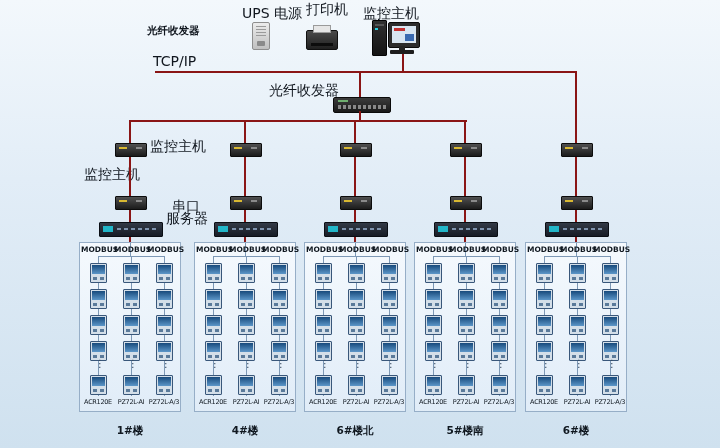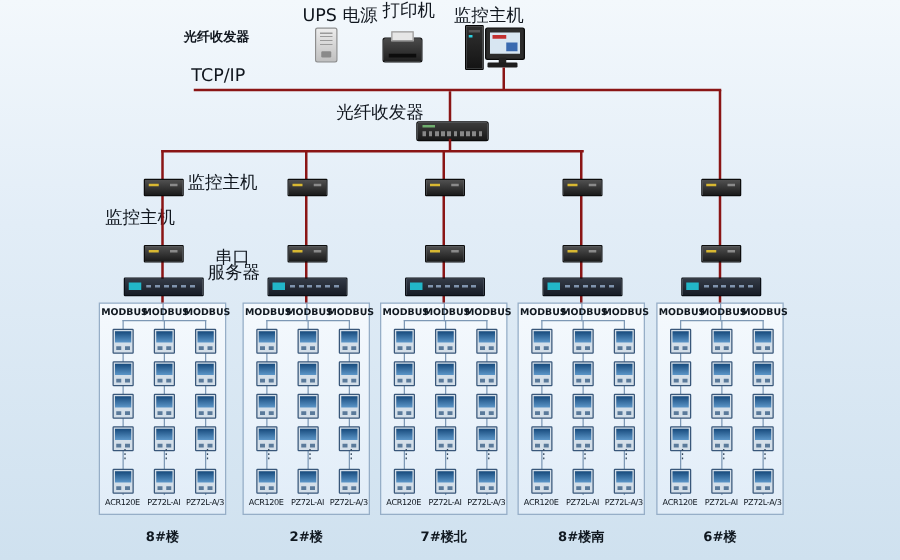--- a/index.html
+++ b/index.html
@@ -124,21 +124,21 @@
         <div class="vline blue" style="left: 84px; top: 13px; width: 1px; height: 140px;"></div>
         <div class="blabel" style="left: 67px; top: 2px; width: 34px;">MODBUS</div>
         <div class="meter" style="left: 76px; top: 20px;"></div>
         <div class="meter" style="left: 76px; top: 46px;"></div>
         <div class="meter" style="left: 76px; top: 72px;"></div>
         <div class="meter" style="left: 76px; top: 98px;"></div>
         <div class="meter" style="left: 76px; top: 132px;"></div>
         <div class="dots" style="left: 81px; top: 114px;">⋮</div>
         <div class="mlabel" style="left: 67px; top: 155px; width: 34px;">PZ72L-A/3</div>
       </div>
-      <div class="blabel building" style="left: 95px; top: 424px; width: 70px;">8#楼</div>
+      <div class="blabel building" style="left: 95px; top: 424px; width: 70px;">1#楼</div>
       <div class="vline red" style="left: 244px; top: 120px; width: 2px; height: 24px;"></div>
       <div class="vline red" style="left: 244px; top: 154px; width: 2px; height: 43px;"></div>
       <div class="vline red" style="left: 244px; top: 207px; width: 2px; height: 16px;"></div>
       <div class="vline red" style="left: 244px; top: 234px; width: 2px; height: 9px;"></div>
       <div class="tx" style="left: 230px; top: 143px;"></div>
       <div class="tx" style="left: 230px; top: 196px;"></div>
       <div class="server" style="left: 214px; top: 222px;"></div>
       <div class="gbox" style="left: 194px; top: 242px;">
         <div class="vline blue" style="left: 50px; top: 0px; width: 1px; height: 14px;"></div>
         <div class="hline blue" style="left: 18px; top: 13px; width: 67px; height: 1px;"></div>
@@ -163,21 +163,21 @@
         <div class="vline blue" style="left: 84px; top: 13px; width: 1px; height: 140px;"></div>
         <div class="blabel" style="left: 67px; top: 2px; width: 34px;">MODBUS</div>
         <div class="meter" style="left: 76px; top: 20px;"></div>
         <div class="meter" style="left: 76px; top: 46px;"></div>
         <div class="meter" style="left: 76px; top: 72px;"></div>
         <div class="meter" style="left: 76px; top: 98px;"></div>
         <div class="meter" style="left: 76px; top: 132px;"></div>
         <div class="dots" style="left: 81px; top: 114px;">⋮</div>
         <div class="mlabel" style="left: 67px; top: 155px; width: 34px;">PZ72L-A/3</div>
       </div>
-      <div class="blabel building" style="left: 210px; top: 424px; width: 70px;">2#楼</div>
+      <div class="blabel building" style="left: 210px; top: 424px; width: 70px;">4#楼</div>
       <div class="vline red" style="left: 354px; top: 120px; width: 2px; height: 24px;"></div>
       <div class="vline red" style="left: 354px; top: 154px; width: 2px; height: 43px;"></div>
       <div class="vline red" style="left: 354px; top: 207px; width: 2px; height: 16px;"></div>
       <div class="vline red" style="left: 354px; top: 234px; width: 2px; height: 9px;"></div>
       <div class="tx" style="left: 340px; top: 143px;"></div>
       <div class="tx" style="left: 340px; top: 196px;"></div>
       <div class="server" style="left: 324px; top: 222px;"></div>
       <div class="gbox" style="left: 304px; top: 242px;">
         <div class="vline blue" style="left: 50px; top: 0px; width: 1px; height: 14px;"></div>
         <div class="hline blue" style="left: 18px; top: 13px; width: 67px; height: 1px;"></div>
@@ -202,21 +202,21 @@
         <div class="vline blue" style="left: 84px; top: 13px; width: 1px; height: 140px;"></div>
         <div class="blabel" style="left: 67px; top: 2px; width: 34px;">MODBUS</div>
         <div class="meter" style="left: 76px; top: 20px;"></div>
         <div class="meter" style="left: 76px; top: 46px;"></div>
         <div class="meter" style="left: 76px; top: 72px;"></div>
         <div class="meter" style="left: 76px; top: 98px;"></div>
         <div class="meter" style="left: 76px; top: 132px;"></div>
         <div class="dots" style="left: 81px; top: 114px;">⋮</div>
         <div class="mlabel" style="left: 67px; top: 155px; width: 34px;">PZ72L-A/3</div>
       </div>
-      <div class="blabel building" style="left: 320px; top: 424px; width: 70px;">7#楼北</div>
+      <div class="blabel building" style="left: 320px; top: 424px; width: 70px;">6#楼北</div>
       <div class="vline red" style="left: 464px; top: 120px; width: 2px; height: 24px;"></div>
       <div class="vline red" style="left: 464px; top: 154px; width: 2px; height: 43px;"></div>
       <div class="vline red" style="left: 464px; top: 207px; width: 2px; height: 16px;"></div>
       <div class="vline red" style="left: 464px; top: 234px; width: 2px; height: 9px;"></div>
       <div class="tx" style="left: 450px; top: 143px;"></div>
       <div class="tx" style="left: 450px; top: 196px;"></div>
       <div class="server" style="left: 434px; top: 222px;"></div>
       <div class="gbox" style="left: 414px; top: 242px;">
         <div class="vline blue" style="left: 50px; top: 0px; width: 1px; height: 14px;"></div>
         <div class="hline blue" style="left: 18px; top: 13px; width: 67px; height: 1px;"></div>
@@ -241,21 +241,21 @@
         <div class="vline blue" style="left: 84px; top: 13px; width: 1px; height: 140px;"></div>
         <div class="blabel" style="left: 67px; top: 2px; width: 34px;">MODBUS</div>
         <div class="meter" style="left: 76px; top: 20px;"></div>
         <div class="meter" style="left: 76px; top: 46px;"></div>
         <div class="meter" style="left: 76px; top: 72px;"></div>
         <div class="meter" style="left: 76px; top: 98px;"></div>
         <div class="meter" style="left: 76px; top: 132px;"></div>
         <div class="dots" style="left: 81px; top: 114px;">⋮</div>
         <div class="mlabel" style="left: 67px; top: 155px; width: 34px;">PZ72L-A/3</div>
       </div>
-      <div class="blabel building" style="left: 430px; top: 424px; width: 70px;">8#楼南</div>
+      <div class="blabel building" style="left: 430px; top: 424px; width: 70px;">5#楼南</div>
       <div class="vline red" style="left: 575px; top: 72px; width: 2px; height: 72px;"></div>
       <div class="vline red" style="left: 575px; top: 154px; width: 2px; height: 43px;"></div>
       <div class="vline red" style="left: 575px; top: 207px; width: 2px; height: 16px;"></div>
       <div class="vline red" style="left: 575px; top: 234px; width: 2px; height: 9px;"></div>
       <div class="tx" style="left: 561px; top: 143px;"></div>
       <div class="tx" style="left: 561px; top: 196px;"></div>
       <div class="server" style="left: 545px; top: 222px;"></div>
       <div class="gbox" style="left: 525px; top: 242px;">
         <div class="vline blue" style="left: 50px; top: 0px; width: 1px; height: 14px;"></div>
         <div class="hline blue" style="left: 18px; top: 13px; width: 67px; height: 1px;"></div>

